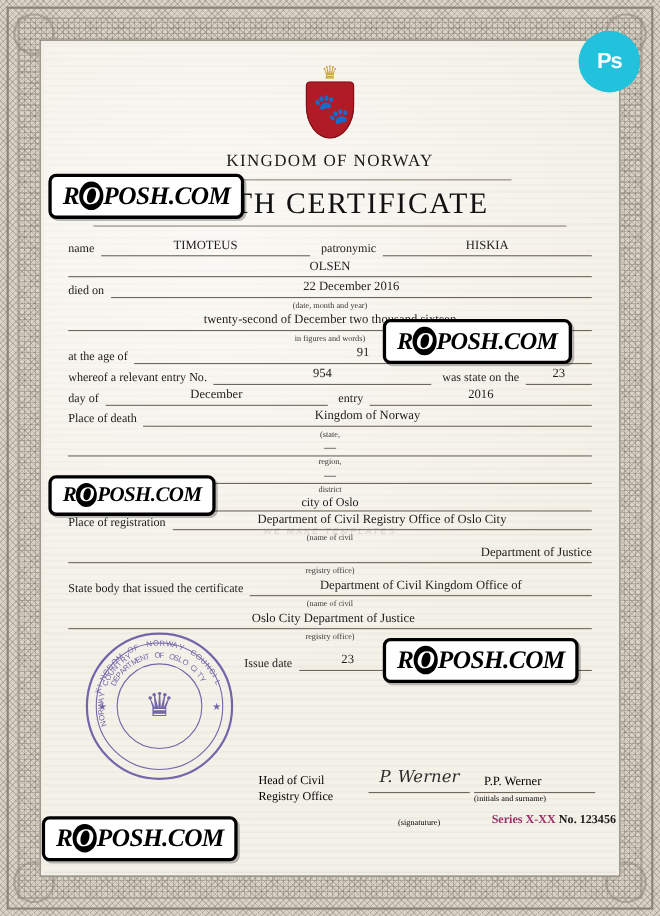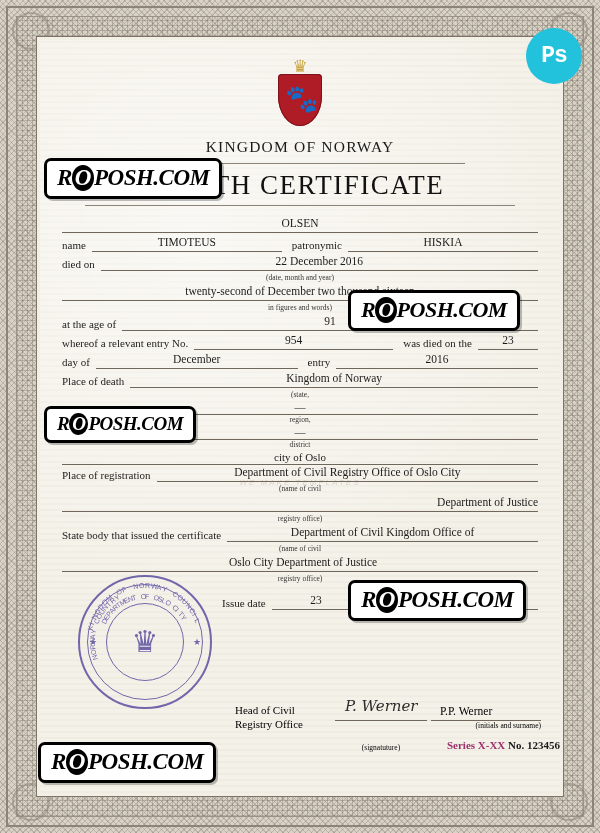--- a/index.html
+++ b/index.html
@@ -285,21 +285,21 @@
     left: 196px;
     top: 23px;
     width: 110px;
     border-bottom: 1px solid #6f675b;
   }
   .sig-cap2 {
     position: absolute;
     left: 196px;
     top: 24px;
     width: 110px;
-    text-align: right;
+    text-align: left;
     font-size: 7.5px;
   }
 
   .series {
     position: absolute;
     left: 0; right: 0;
     bottom: 42px;
     text-align: right;
     color: #9b2f6a;
     font-size: 11px;
@@ -309,22 +309,22 @@
 
   
   .ps-badge {
     position: absolute;
     right: 18px;
     top: 28px;
     width: 56px; height: 56px;
     border-radius: 50%;
     background: #22c1dc;
     color: #ffffff;
-    font-family: Liberation Mono, monospace;
-    font-size: 23px;
+    font-family: Liberation Sans, sans-serif;
+    font-size: 20px;
     font-weight: bold;
     line-height: 56px;
     text-align: center;
     letter-spacing: -1px;
   }
 
   
   .wm {
     position: absolute;
     background: #ffffff;
@@ -342,21 +342,21 @@
   .wm .o {
     display: inline-block;
     background: #000;
     color: #fff;
     border-radius: 50%;
     padding: 0 3px;
     font-style: italic;
   }
   .wm1 { left: 44px;  top: 158px; font-size: 23px; }
   .wm2 { left: 348px; top: 290px; font-size: 22px; }
-  .wm3 { left: 44px;  top: 406px; font-size: 19px; }
+  .wm3 { left: 44px;  top: 432px; font-size: 19px; }
   .wm4 { left: 348px; top: 580px; font-size: 23px; }
   .wm5 { left: 38px;  top: 742px; font-size: 23px; }
 </style>
 </head>
 <body>
 
 <div class="page">
   <div class="border-outer"></div>
   <div class="border-mid"></div>
   <div class="corner tl"></div>
@@ -374,50 +374,50 @@
     </div>
 
     <div class="country">KINGDOM OF NORWAY</div>
     <div class="divider"></div>
     <div class="doc-title">DEATH CERTIFICATE</div>
     <div class="divider2"></div>
 
     <div class="form">
 
       <div class="row">
-        <div class="fill">OLSEN</div>
-      </div>
-
-      <div class="row">
         <div class="lbl">name</div>
         <div class="fill">TIMOTEUS</div>
         <div class="lbl" style="padding-left:10px">patronymic</div>
         <div class="fill">HISKIA</div>
       </div>
 
       <div class="row">
+        <div class="fill">OLSEN</div>
+      </div>
+
+      <div class="row">
         <div class="lbl">died on</div>
         <div class="fill">22 December 2016</div>
       </div>
       <div class="sub">(date, month and year)</div>
 
       <div class="row">
         <div class="fill">twenty-second of December two thousand sixteen</div>
       </div>
       <div class="sub">in figures and words)</div>
 
       <div class="row">
         <div class="lbl">at the age of</div>
         <div class="fill">91</div>
       </div>
 
       <div class="row">
         <div class="lbl">whereof a relevant entry No.</div>
         <div class="fill">954</div>
-        <div class="lbl" style="padding-left:10px">was died on the</div>
+        <div class="lbl" style="padding-left:10px">was state on the</div>
         <div class="fill" style="max-width:60px">23</div>
       </div>
 
       <div class="row">
         <div class="lbl">day of</div>
         <div class="fill">December</div>
         <div class="lbl" style="padding-left:10px">entry</div>
         <div class="fill">2016</div>
       </div>
 

